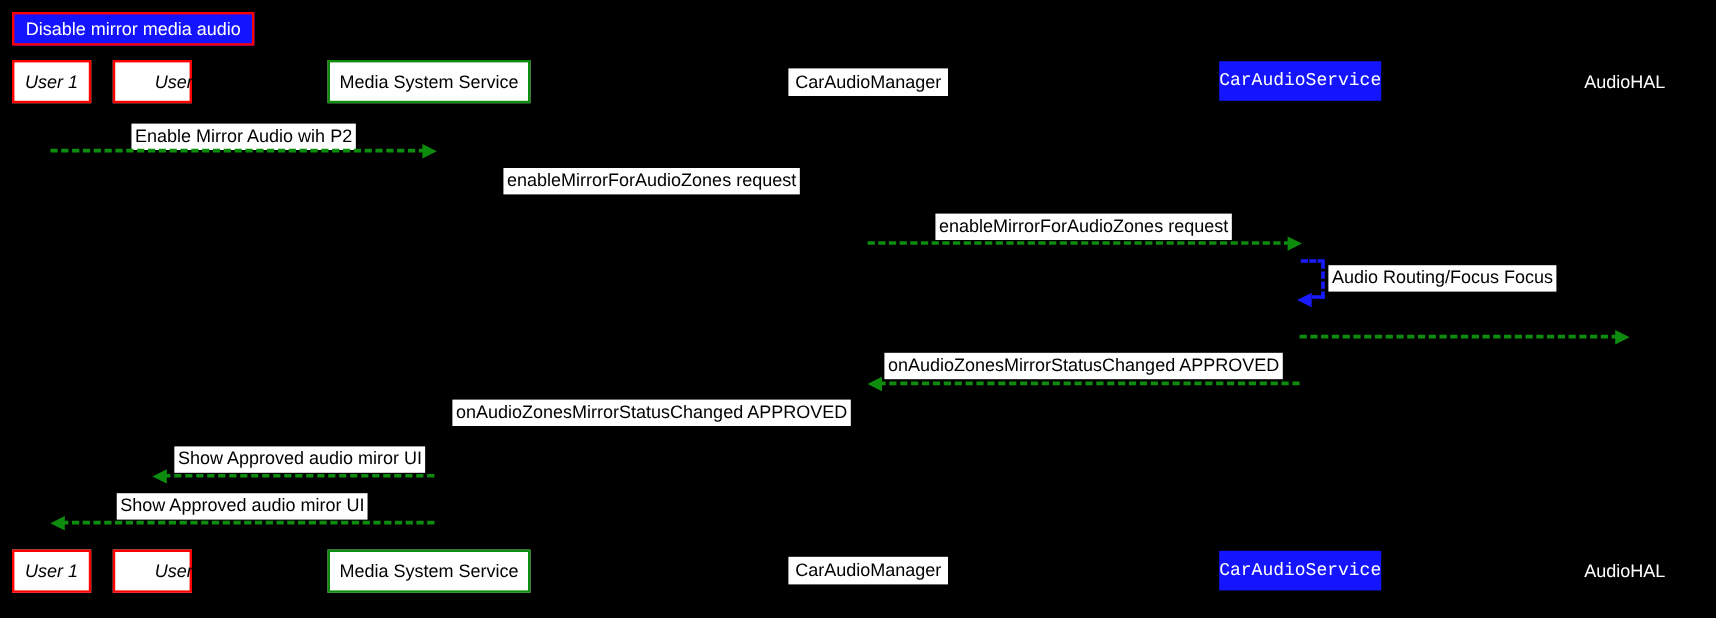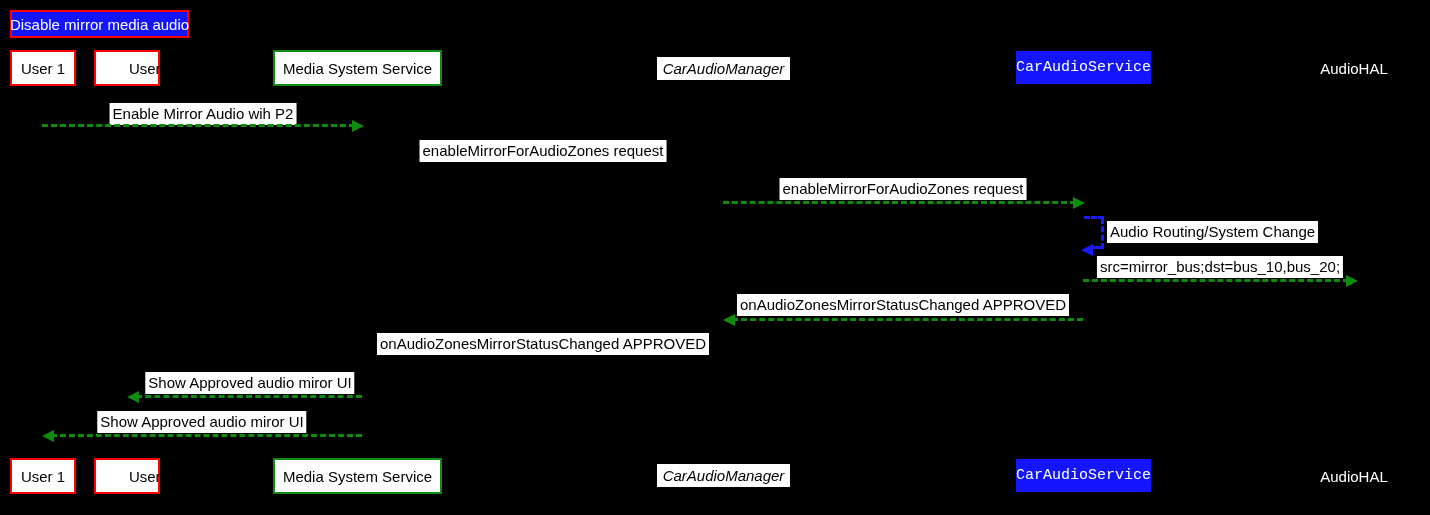--- a/index.html
+++ b/index.html
@@ -17,41 +17,41 @@
   .stage {
     position: relative;
     width: 1430px;
     height: 515px;
     background: var(--bg);
     font-family: "Liberation Sans", sans-serif;
     overflow: hidden;
   }
   
   .title-box {
-    position: absolute; left: 10px; top: 10px; width: 179px; height: 28px;
+    position: absolute; left: 10px; top: 10px; width: 202px; height: 28px;
     background: var(--blue-fill); border: 2px solid var(--red);
     color: var(--text-light); font-size: 15px;
     display: flex; align-items: center; justify-content: center;
     white-space: nowrap;
   }
   
   .pbox {
     position: absolute; display: flex; align-items: center; justify-content: center;
     font-size: 15px; white-space: nowrap;
   }
-  .p-red   { background: var(--label-bg); border: 2px solid var(--red);   color: var(--label-fg); }
+  .p-red   { background: var(--label-bg); border: 2px solid var(--red);   color: var(--label-fg); font-style: italic; }
   .p-green { background: var(--label-bg); border: 2px solid var(--green); color: var(--label-fg); }
   .p-plain { background: var(--label-bg); color: var(--label-fg); }
   .p-blue  { background: var(--blue-fill); color: var(--text-light); font-family: Liberation Mono, monospace; }
   .p-text  { background: transparent; color: var(--text-light); }
 
   .x-user1 { left: 10px;   width: 66px;  }
   .x-user2 { left: 94px;   width: 66px; padding-left: 48px;  }
   .x-mss   { left: 273px;  width: 169px; }
-  .x-cam   { left: 657px;  width: 133px; font-style: italic; }
+  .x-cam   { left: 657px;  width: 133px; }
   .x-cas   { left: 1016px; width: 135px; }
   .x-hal   { left: 1317px; width: 74px;  }
 
   .top.h36 { top: 50px;  height: 36px; }
   .top.x-cam { top: 57px; height: 23px; }
   .top.x-cas { top: 51px; height: 33px; }
   .top.x-hal { top: 59px; height: 19px; }
 
   .bot.h36 { top: 458px; height: 36px; }
   .bot.x-cam { top: 464px; height: 23px; }
@@ -141,23 +141,22 @@
     <div class="line"></div>
     <div class="head"></div>
   </div>
 
   <div class="self-arrow">
     <div class="seg-top"></div>
     <div class="seg-right"></div>
     <div class="seg-bottom"></div>
     <div class="head"></div>
   </div>
-  <div class="mlabel ml-4">Audio Routing/System Change</div>
+  <div class="mlabel ml-4">Audio Routing/Focus Focus</div>
 
-  <div class="mlabel centered ml-5">src=mirror_bus;dst=bus_10,bus_20;</div>
   <div class="arrow right ar-5">
     <div class="line"></div>
     <div class="head"></div>
   </div>
 
   <div class="mlabel centered ml-6">onAudioZonesMirrorStatusChanged APPROVED</div>
   <div class="arrow left ar-6">
     <div class="head"></div>
     <div class="line"></div>
   </div>

